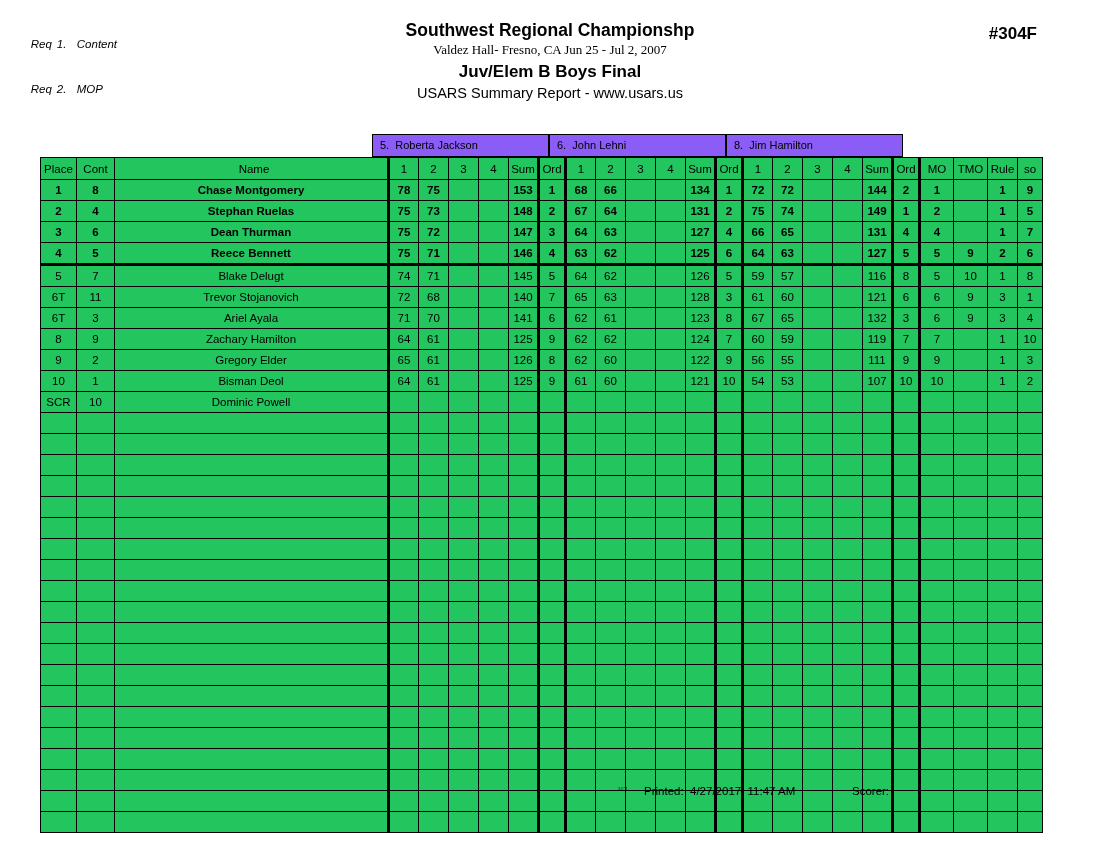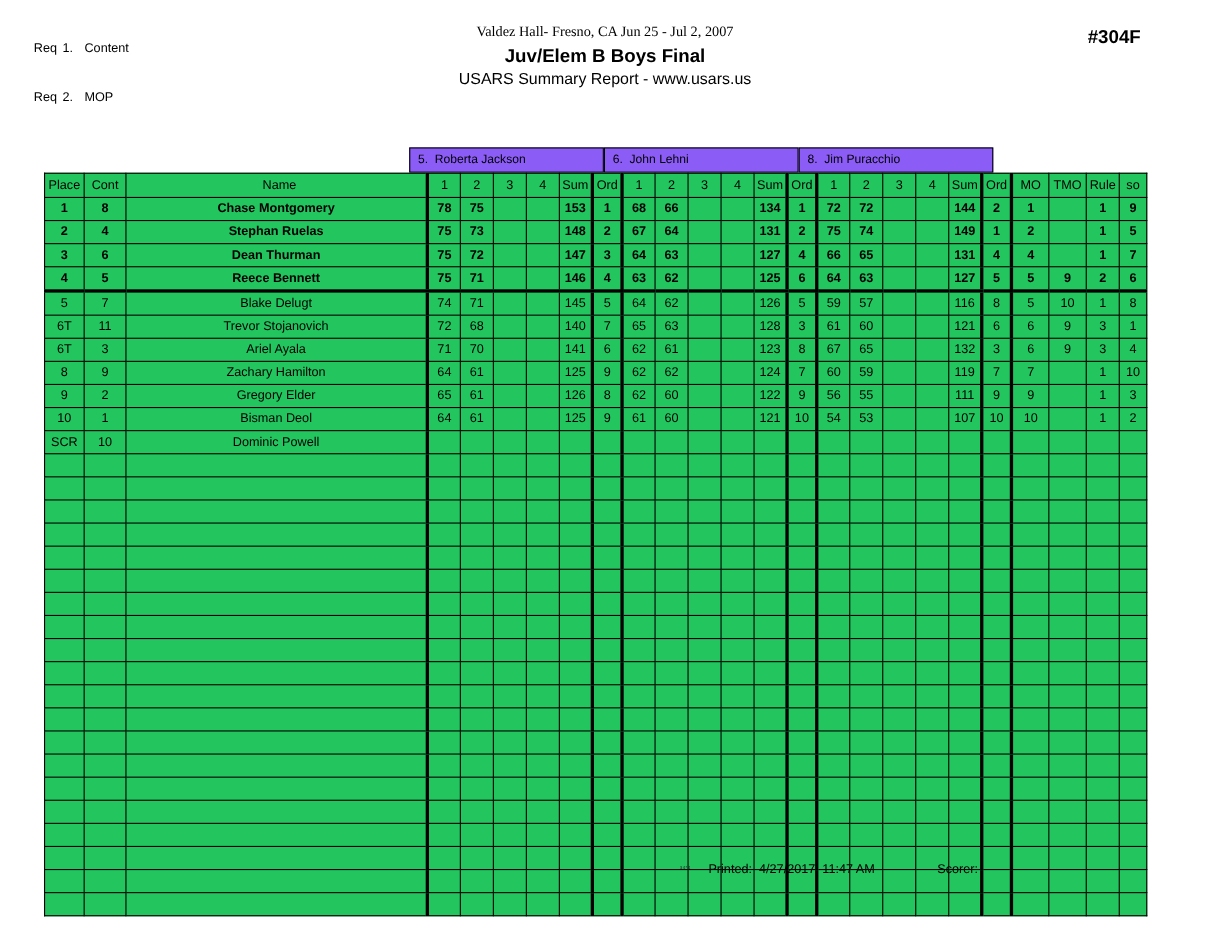--- a/index.html
+++ b/index.html
@@ -16,20 +16,21 @@
     overflow: hidden;
   }
 
   
   .req-block {
     position: absolute;
     left: 18px;
     top: 22px;
     font-size: 11.5px;
     line-height: 15px;
+    font-style: italic;
   }
   .req-line { white-space: pre; }
   .req-line .req-word { display: inline-block; width: 26px; }
   .req-line .req-num  { display: inline-block; width: 20px; }
 
   
   .title-block {
     position: absolute;
     left: 0;
     right: 0;
@@ -162,38 +163,39 @@
 <div class="req-block">
   <div class="req-line">
     <span class="req-word">Req</span><span class="req-num">1.</span><span>Content</span>
   </div>
   <div class="req-line">
     <span class="req-word">Req</span><span class="req-num">2.</span><span>MOP</span>
   </div>
 </div>
 
 <div class="title-block">
+  <div class="title-main">Southwest Regional Championshp</div>
   <div class="title-sub">Valdez Hall- Fresno, CA  Jun 25 - Jul 2, 2007</div>
   <div class="title-div">Juv/Elem B Boys Final</div>
   <div class="title-org">USARS Summary Report - www.usars.us</div>
 </div>
 <div class="event-no">#304F</div>
 
 <div class="judge-row">
   <div class="judge-box" id="jb0" style="left: 348px; width: 177px;">
     <span>5.</span>&nbsp;
     <span>Roberta Jackson</span>
   </div>
   <div class="judge-box" id="jb1" style="left: 525px; width: 177px;">
     <span>6.</span>&nbsp;
     <span>John Lehni</span>
   </div>
   <div class="judge-box" id="jb2" style="left: 702px; width: 177px;">
     <span>8.</span>&nbsp;
-    <span>Jim Puracchio</span>
+    <span>Jim Hamilton</span>
   </div>
 </div>
 
 <table class="grid">
   <colgroup id="grid-cols">
       <col style="width: 36px;">
       <col style="width: 38px;">
       <col style="width: 274px;">
       <col style="width: 30px;">
       <col style="width: 30px;">

